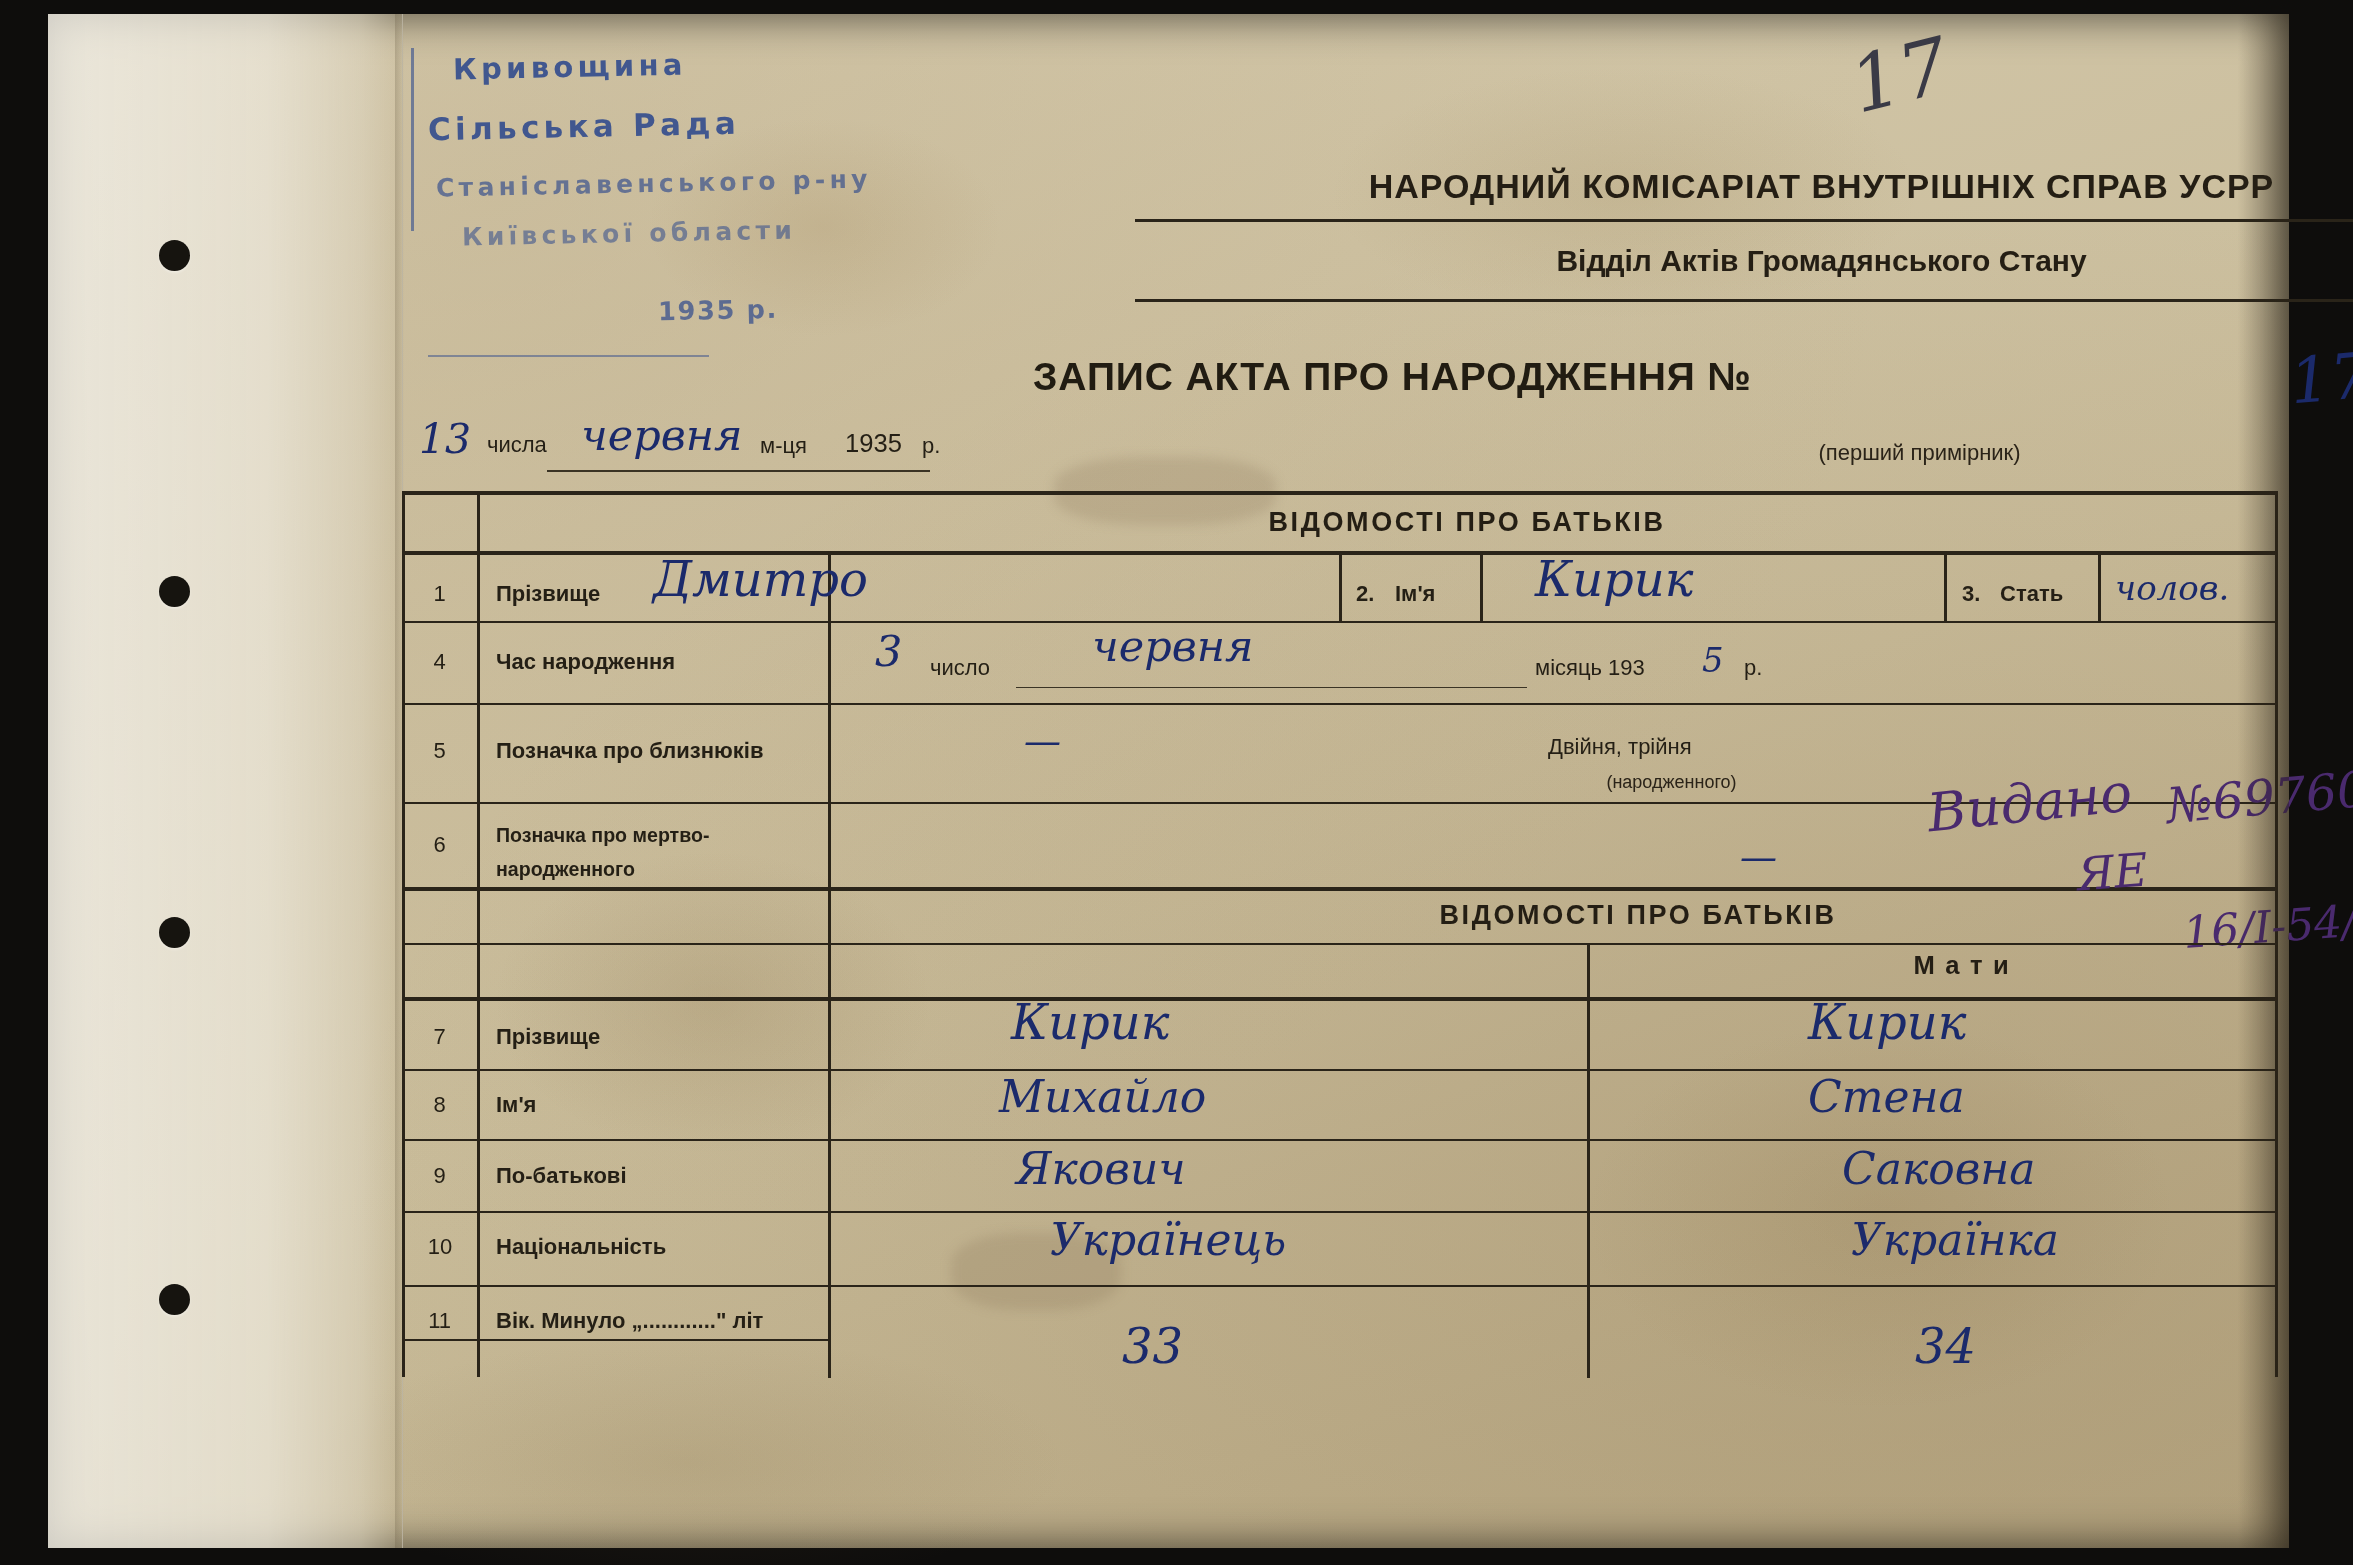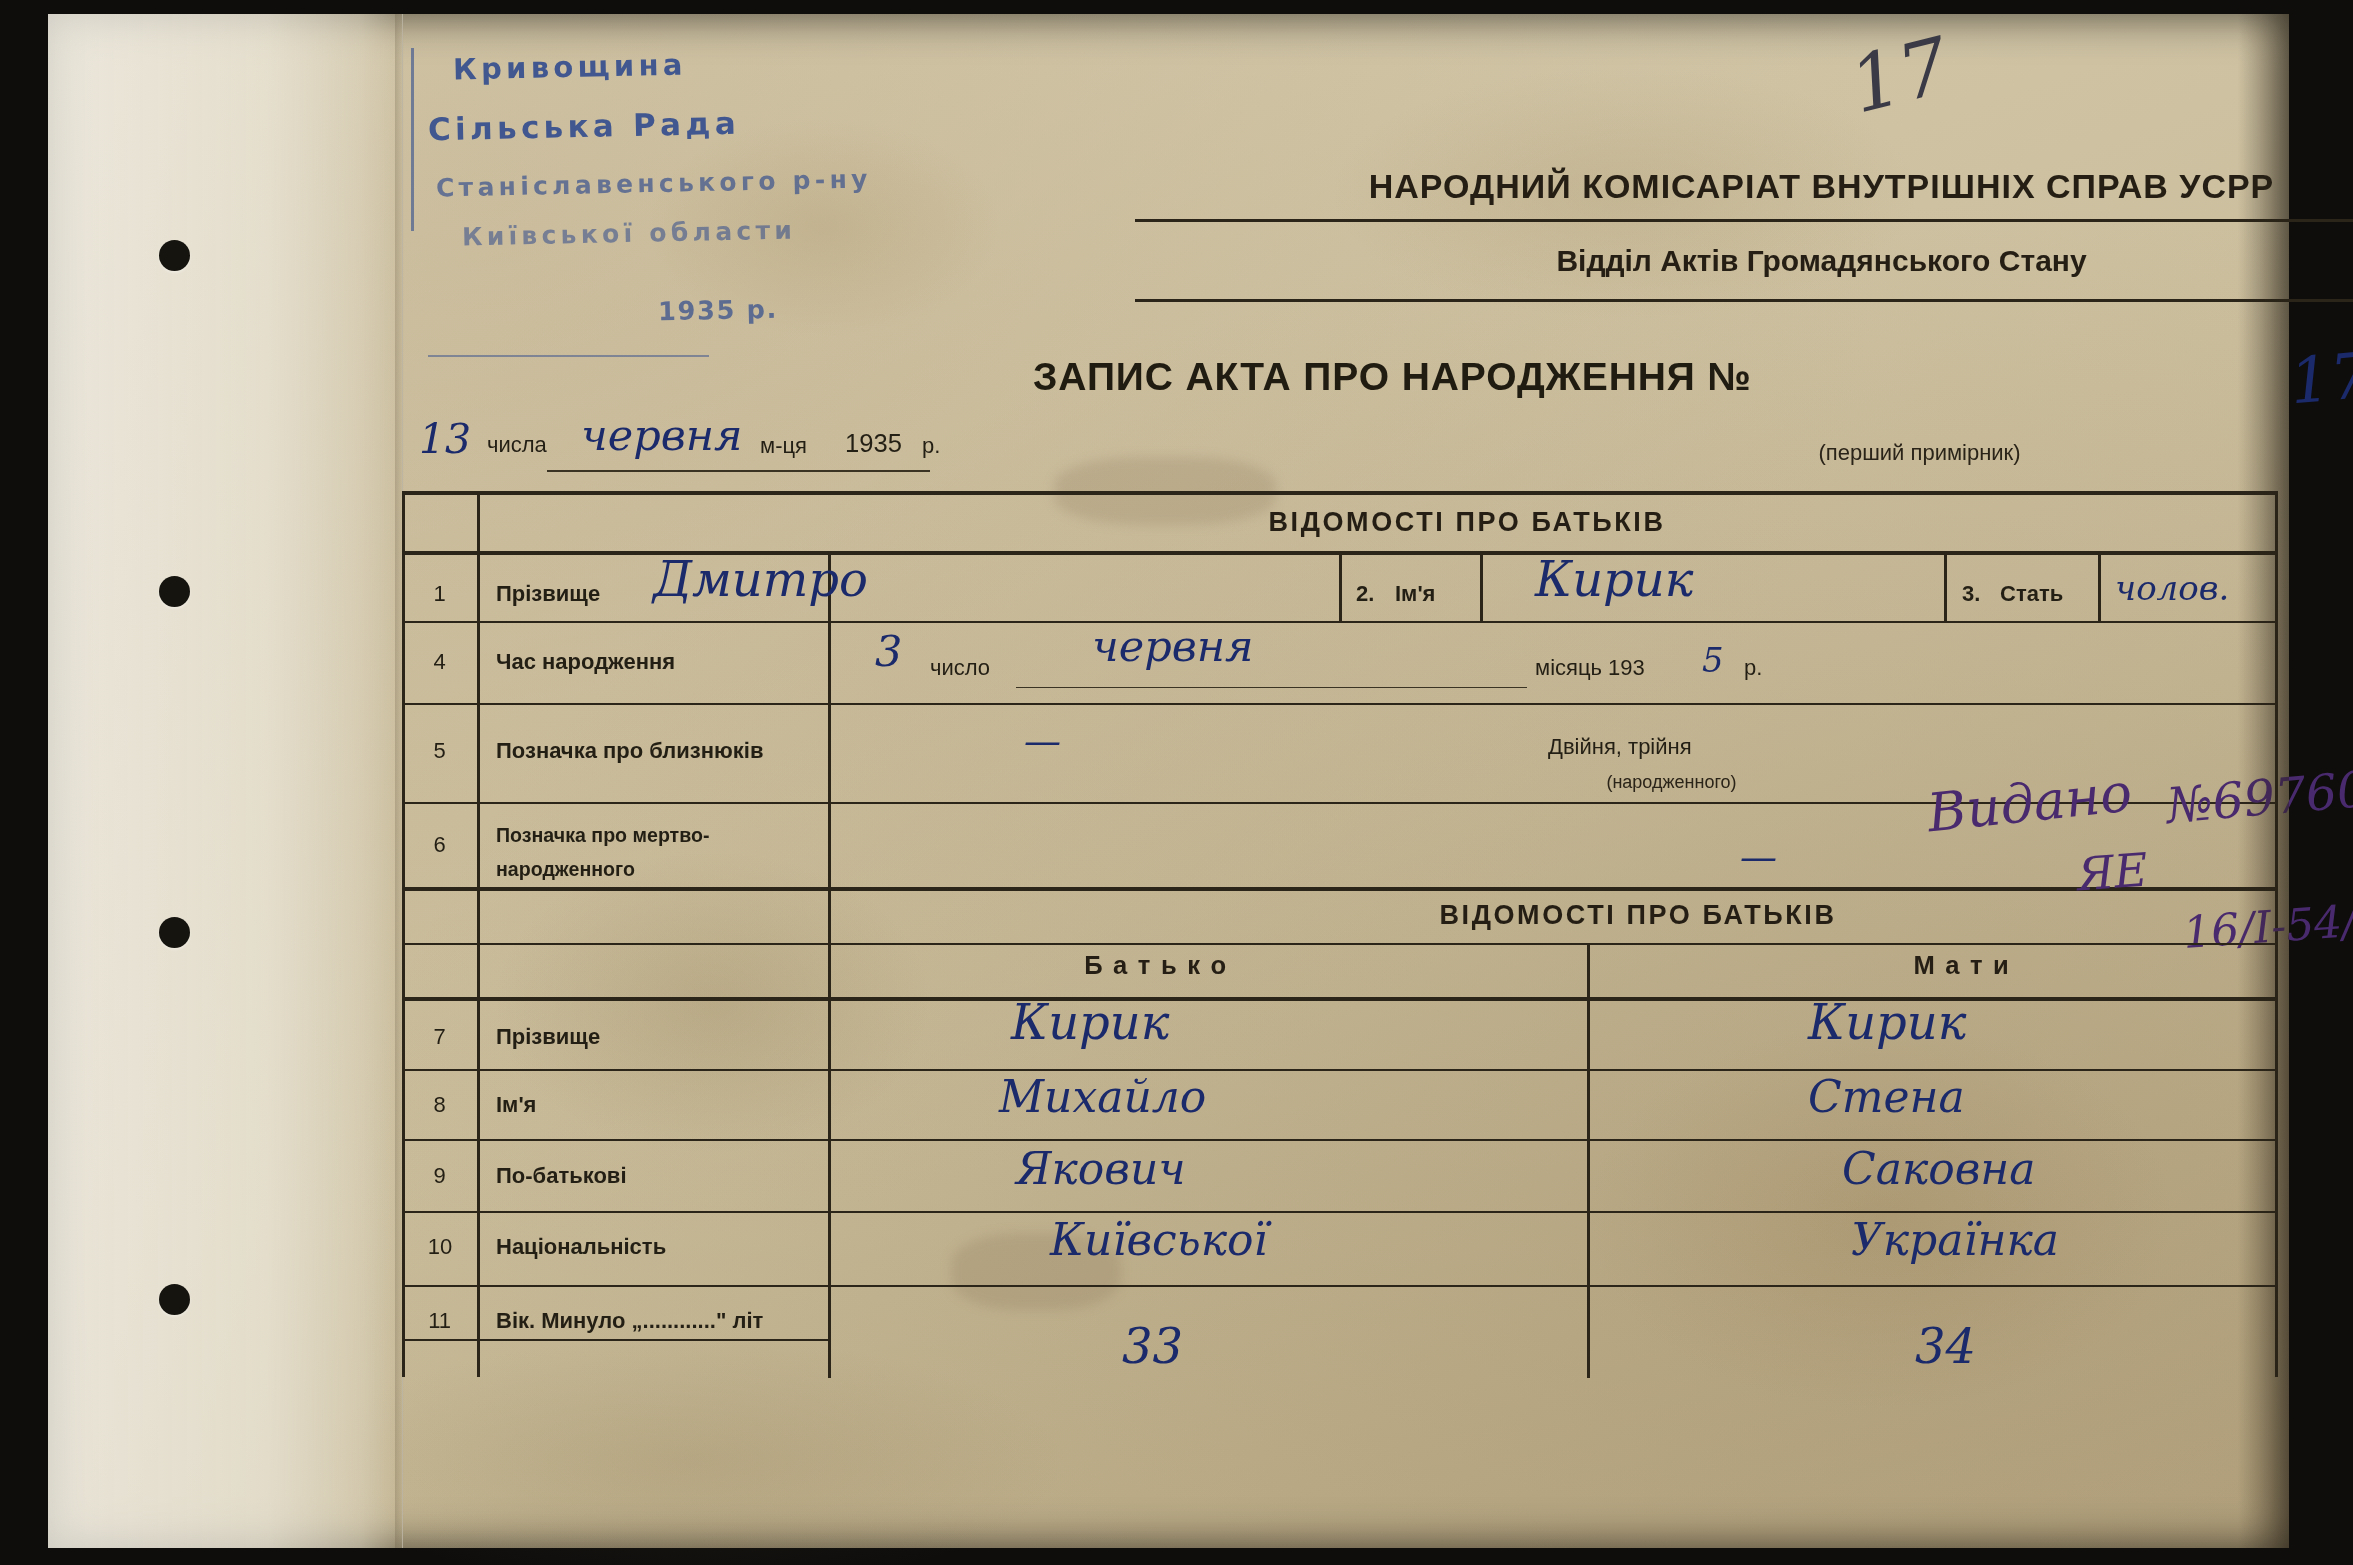--- a/index.html
+++ b/index.html
@@ -302,21 +302,20 @@
       <div class="rule" style="left:0px;top:873px;width:1875px;height:4.3px;"></div>
 
       <div class="hw ink-purple" style="left:1525px;top:758px;font-size:53px;transform:rotate(-6deg);">Видано</div>
       <div class="hw ink-purple" style="left:1764px;top:754px;font-size:49px;transform:rotate(-5deg);">№697608</div>
       <div class="hw ink-purple" style="left:1675px;top:831px;font-size:46px;transform:rotate(-4deg);">ЯЕ</div>
       <div class="hw ink-purple" style="left:1781px;top:886px;font-size:44px;transform:rotate(-4deg);">16/I-54/р</div>
 
       <div class="section-title" style="left:682px;top:886px;width:1108px;text-align:center;">ВІДОМОСТІ ПРО БАТЬКІВ</div>
       <div class="rule" style="left:0px;top:929px;width:1875px;height:2.6px;"></div>
 
-      <div class="section-title" style="left:426px;top:937px;width:656px;font-size:25.6px;letter-spacing:1.7px;">Б а т ь к о</div>
       <div class="section-title" style="left:1236px;top:937px;width:648px;font-size:25.6px;letter-spacing:1.7px;">М а т и</div>
       <div class="rule" style="left:0px;top:983px;width:1875px;height:4.3px;"></div>
 
       <div class="rule" style="left:1185px;top:929px;width:2.6px;height:435px;"></div>
 
       <div class="num" style="left:13.6px;top:1010px;">7</div>
       <div class="lbl" style="left:94px;top:1010px;">Прізвище</div>
       <div class="hw" style="left:609px;top:980px;font-size:48px;">Кирик</div>
       <div class="hw" style="left:1406px;top:980px;font-size:48px;">Кирик</div>
       <div class="rule" style="left:0px;top:1055px;width:1875px;height:2.6px;"></div>
@@ -328,21 +327,21 @@
       <div class="rule" style="left:0px;top:1125px;width:1875px;height:2.6px;"></div>
 
       <div class="num" style="left:13.6px;top:1149px;">9</div>
       <div class="lbl" style="left:94px;top:1149px;">По-батькові</div>
       <div class="hw" style="left:614px;top:1129px;font-size:44px;">Якович</div>
       <div class="hw" style="left:1440px;top:1129px;font-size:44px;">Саковна</div>
       <div class="rule" style="left:0px;top:1197px;width:1875px;height:2.6px;"></div>
 
       <div class="num" style="left:14px;top:1220px;">10</div>
       <div class="lbl" style="left:94px;top:1220px;">Національність</div>
-      <div class="hw" style="left:648px;top:1200px;font-size:44px;">Київської</div>
+      <div class="hw" style="left:648px;top:1200px;font-size:44px;">Українець</div>
       <div class="hw" style="left:1449px;top:1200px;font-size:44px;">Українка</div>
       <div class="rule" style="left:0px;top:1271px;width:1875px;height:2.6px;"></div>
 
       <div class="num" style="left:13.6px;top:1294px;">11</div>
       <div class="lbl" style="left:94px;top:1294px;">Вік. Минуло „............" літ</div>
       <div class="hw" style="left:720px;top:1304px;font-size:48px;">33</div>
       <div class="hw" style="left:1513px;top:1304px;font-size:48px;">34</div>
       <div class="rule" style="left:0px;top:1325px;width:426px;height:2.6px;"></div>
 
     </div>

